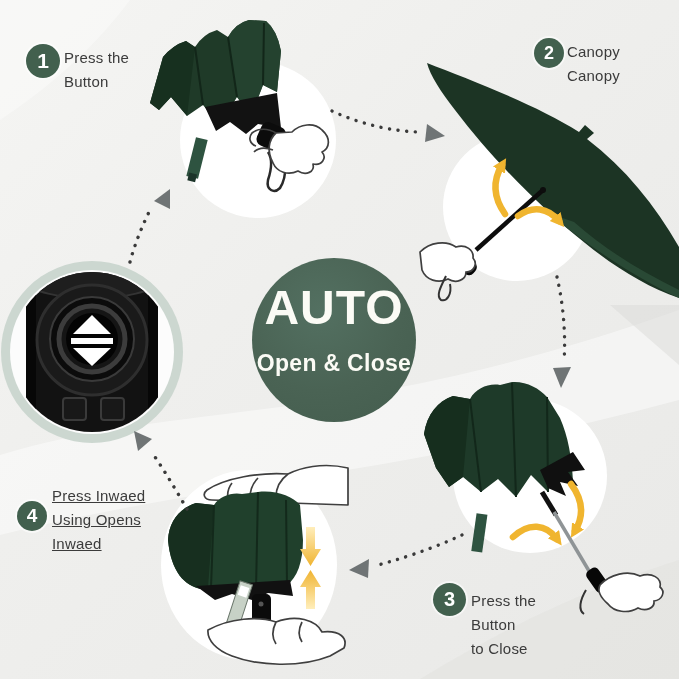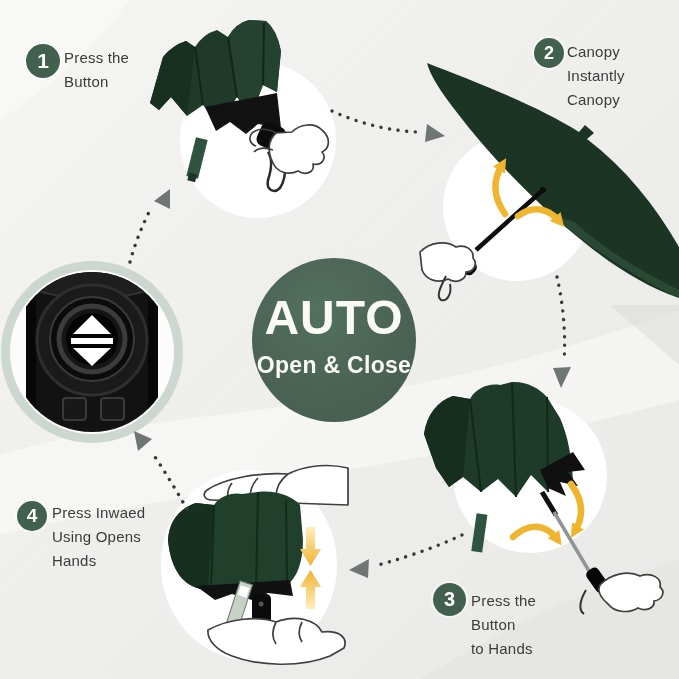--- a/index.html
+++ b/index.html
@@ -15,28 +15,28 @@
     display:flex;align-items:center;justify-content:center;font-weight:bold;
     box-shadow:0 0 0 2px rgba(255,255,255,.55);
   }
   #badge1{left:26px;top:44px;width:34px;height:34px;font-size:21px;}
   #badge2{left:534px;top:38px;width:30px;height:30px;font-size:18px;}
   #badge3{left:433px;top:583px;width:33px;height:33px;font-size:20px;}
   #badge4{left:17px;top:501px;width:30px;height:30px;font-size:19px;}
   #text1{left:64px;top:46px;}
   #text2{left:567px;top:40px;}
   #text3{left:471px;top:589px;}
-  #text4{left:52px;top:501px;}
+  #text4{left:52px;top:484px;text-decoration:underline;}
   #center-circle{
     position:absolute;left:252px;top:258px;width:164px;height:164px;border-radius:50%;
     background:radial-gradient(circle at 42% 32%, #537061 0%, #4a6354 55%, #445d4e 100%);
     color:#fbfbf5;text-align:center;
   }
-  #center-title{font-size:48px;font-weight:700;letter-spacing:1px;margin-top:32px;}
-  #center-subtitle{font-size:23px;font-weight:600;margin-top:7px;letter-spacing:.3px;}
+  #center-title{font-size:48px;font-weight:700;letter-spacing:1px;margin-top:22px;}
+  #center-subtitle{font-size:23px;font-weight:600;margin-top:15px;letter-spacing:.3px;}
 </style>
 </head>
 <body>
 
 <div id="stage">
 
   <svg width="679" height="679" viewBox="0 0 679 679">
     <defs>
       <marker id="yh" markerUnits="userSpaceOnUse" markerWidth="20" markerHeight="20" refX="6" refY="7" orient="auto">
         <path d="M0,0 L14,7 L0,14 Z" fill="#f0b52f"></path>
@@ -198,32 +198,31 @@
   <div class="badge" id="badge2">2</div>
   <div class="badge" id="badge3">3</div>
   <div class="badge" id="badge4">4</div>
 
   <div class="step-label" id="text1">
     <div>Press the</div>
     <div>Button</div>
   </div>
   <div class="step-label" id="text2">
     <div>Canopy</div>
-    <div>Instantly</div>
     <div>Canopy</div>
   </div>
   <div class="step-label" id="text3">
     <div>Press the</div>
     <div>Button</div>
-    <div>to Hands</div>
+    <div>to Close</div>
   </div>
   <div class="step-label" id="text4">
     <div>Press Inwaed</div>
     <div>Using Opens</div>
-    <div>Hands</div>
+    <div>Inwaed</div>
   </div>
 
   <div id="center-circle">
     <div id="center-title">AUTO</div>
     <div id="center-subtitle">Open &amp; Close</div>
   </div>
 
 </div>
 
 </body></html>

